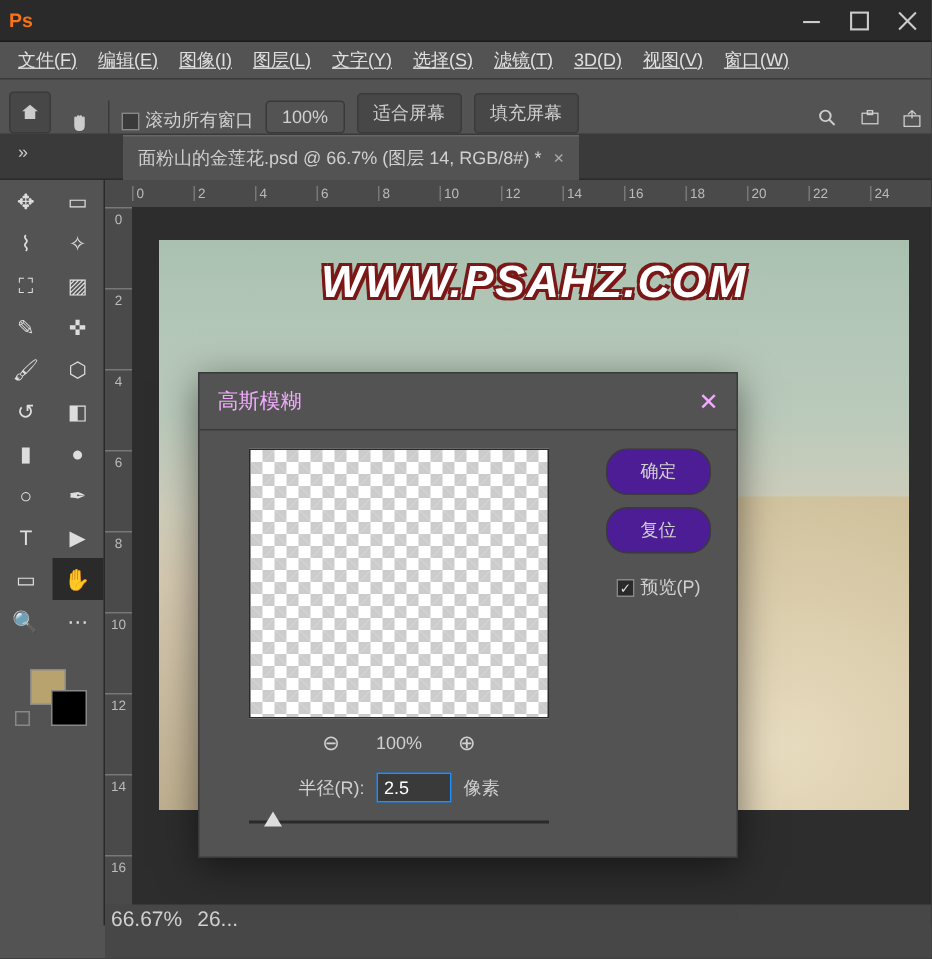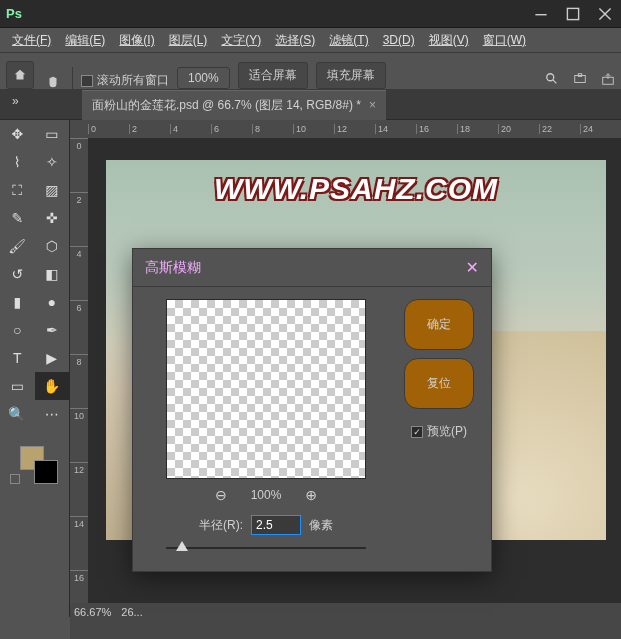--- a/index.html
+++ b/index.html
@@ -1,19 +1,19 @@
 <!DOCTYPE html>
 <html><head>
 <meta charset="utf-8">
 <style>
 * { margin: 0; padding: 0; box-sizing: border-box; font-family: "Microsoft YaHei", Arial, sans-serif; }
 body { background: #535353; width: 621px; height: 639px; overflow: hidden; position: relative; color: #d0d0d0; font-size: 12px; }
 
 .titlebar { height: 28px; background: #2a2a2a; display: flex; align-items: center; border-bottom: 1px solid #1a1a1a; }
-.titlebar .logo { width: 28px; height: 28px; display: flex; align-items: center; justify-content: center; color: #86efac; font-weight: bold; font-size: 13px; }
+.titlebar .logo { width: 28px; height: 28px; display: flex; align-items: center; justify-content: center; color: #f97316; font-weight: bold; font-size: 13px; }
 .titlebar .win-ctrls { margin-left: auto; display: flex; }
 .titlebar .win-ctrls div { width: 32px; height: 28px; display: flex; align-items: center; justify-content: center; color: #ccc; }
 
 .menubar { height: 24px; background: #535353; display: flex; align-items: center; padding: 0 6px; gap: 2px; text-decoration: underline; }
 .menubar span { padding: 2px 6px; font-size: 12px; color: #e0e0e0; cursor: default; }
 
 .optionsbar { height: 38px; background: #535353; display: flex; align-items: flex-end; padding: 0 6px; gap: 8px; border-top: 1px solid #3a3a3a; border-bottom: 1px solid #3a3a3a; }
 .optionsbar .home { width: 28px; height: 28px; display: flex; align-items: center; justify-content: center; border: 1px solid #3a3a3a; background: #474747; border-radius: 3px; }
 .optionsbar .tool-icon { width: 22px; display: flex; align-items: center; justify-content: center; }
 .optionsbar .sep { width: 1px; height: 22px; background: #3a3a3a; }
@@ -43,21 +43,21 @@
 .ruler-v { position: absolute; top: 18px; left: 0; width: 18px; bottom: 0; background: #4a4a4a; font-size: 9px; color: #bbb; }
 .ruler-v span { display: block; height: 54px; border-top: 1px solid #777; padding-top: 2px; text-align: center; }
 .ruler-corner { position: absolute; top: 0; left: 0; width: 18px; height: 18px; background: #4a4a4a; }
 
 .canvas-img { position: absolute; top: 40px; left: 36px; width: 500px; height: 380px; background: linear-gradient(to bottom, #d8e4dc 0%, #c8d4c8 30%, #d4c8b0 60%, #c0b090 100%); overflow: hidden; }
 .canvas-img .mountains { position: absolute; top: 0; left: 0; right: 0; height: 180px; background: linear-gradient(to bottom, rgba(100,140,110,0.4), rgba(200,200,180,0)); }
 .canvas-img .foreground { position: absolute; bottom: 0; right: 0; width: 60%; height: 55%; background: radial-gradient(ellipse at 70% 80%, #e8dcc0, #c8b890); }
 .canvas-img .watermark { position: absolute; top: 12px; left: 50%; transform: translateX(-50%); font-size: 30px; font-weight: bold; color: #fff; text-shadow: -2px -2px 0 #7a1818, 2px -2px 0 #7a1818, -2px 2px 0 #7a1818, 2px 2px 0 #7a1818; letter-spacing: 1px; font-style: italic; font-family: "Arial Black", sans-serif; }
 
 .statusline { position: absolute; bottom: 0; left: 70px; right: 0; height: 36px; background: #474747; display: flex; flex-direction: column; }
-.status-top { display: flex; align-items: center; height: 18px; font-size: 11px; padding-left: 4px; gap: 10px; }
+.status-top { display: flex; align-items: center; height: 18px; font-size: 14px; padding-left: 4px; gap: 10px; }
 .status-bottom { display: flex; align-items: center; height: 18px; font-size: 11px; padding-left: 8px; gap: 10px; border-top: 1px solid #3a3a3a; }
 
 
 .dialog { position: absolute; left: 132px; top: 248px; width: 360px; background: #535353; border: 1px solid #3a3a3a; box-shadow: 0 6px 24px rgba(0,0,0,0.5); }
 .dialog-title { height: 38px; display: flex; align-items: center; padding: 0 12px; font-size: 14px; color: #f0abfc; border-bottom: 1px solid #3a3a3a; }
 .dialog-title .x { margin-left: auto; font-size: 16px; }
 .dialog-body { display: flex; padding: 12px; gap: 12px; }
 .preview-col { flex: 1; display: flex; flex-direction: column; align-items: center; }
 .preview-box { width: 200px; height: 180px; border: 1px solid #2a2a2a; background-image:
   linear-gradient(45deg, #ccc 25%, transparent 25%),
@@ -68,21 +68,21 @@
   background-position: 0 0, 0 8px, 8px -8px, -8px 0;
   background-color: #fff; }
 .preview-zoom { display: flex; align-items: center; gap: 24px; margin-top: 8px; font-size: 12px; }
 .preview-zoom .mag { font-size: 14px; }
 .radius-row { display: flex; align-items: center; gap: 8px; margin-top: 12px; font-size: 12px; }
 .radius-row input { width: 50px; background: #3a3a3a; border: 1px solid #1e90ff; color: #fff; padding: 2px 4px; text-align: left; font-size: 12px; }
 .slider { width: 200px; height: 20px; margin-top: 4px; position: relative; }
 .slider-track { position: absolute; top: 8px; left: 0; right: 0; height: 2px; background: #2a2a2a; }
 .slider-thumb { position: absolute; top: 2px; left: 10px; width: 0; height: 0; border-left: 6px solid transparent; border-right: 6px solid transparent; border-bottom: 10px solid #ddd; }
 .side-col { width: 80px; display: flex; flex-direction: column; gap: 8px; align-items: center; }
-.side-col .dlg-btn { width: 70px; padding: 16px 0; text-align: center; border: 1px solid #3a3a3a; border-radius: 14px; background: #a16207; font-size: 12px; }
+.side-col .dlg-btn { width: 70px; padding: 6px 0; text-align: center; border: 1px solid #3a3a3a; border-radius: 14px; background: #4c1d95; font-size: 12px; }
 .side-col .chk { display: flex; align-items: center; gap: 4px; margin-top: 6px; font-size: 12px; }
 .side-col .chk .box { width: 12px; height: 12px; background: #2a2a2a; border: 1px solid #888; display: flex; align-items: center; justify-content: center; font-size: 9px; color: #ddd; }
 
 svg { width: 14px; height: 14px; fill: #ccc; }
 </style>
 </head>
 <body>
 
 <div class="titlebar">
   <div class="logo">Ps</div>

